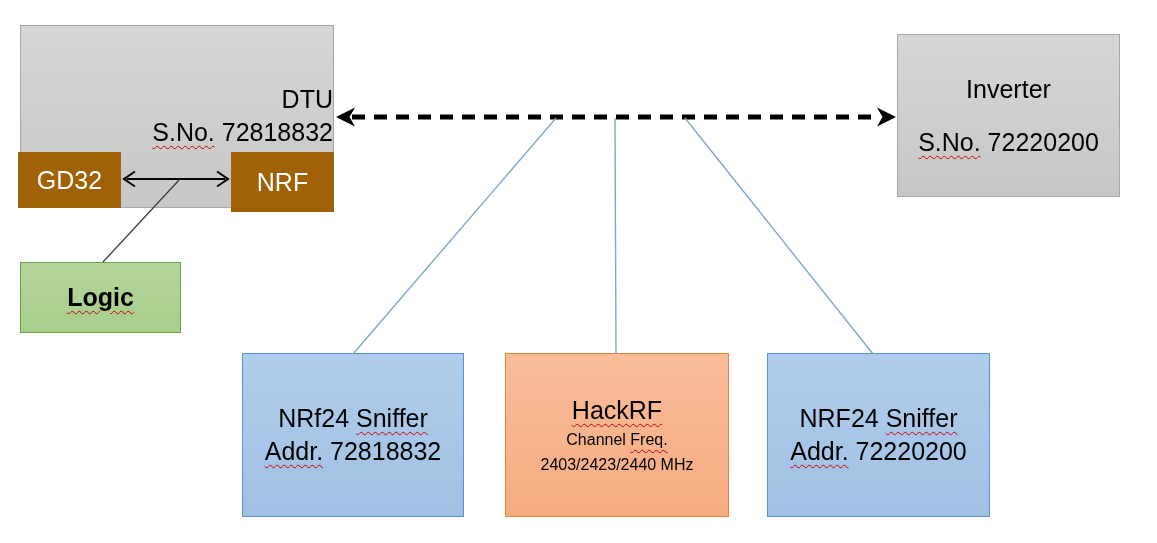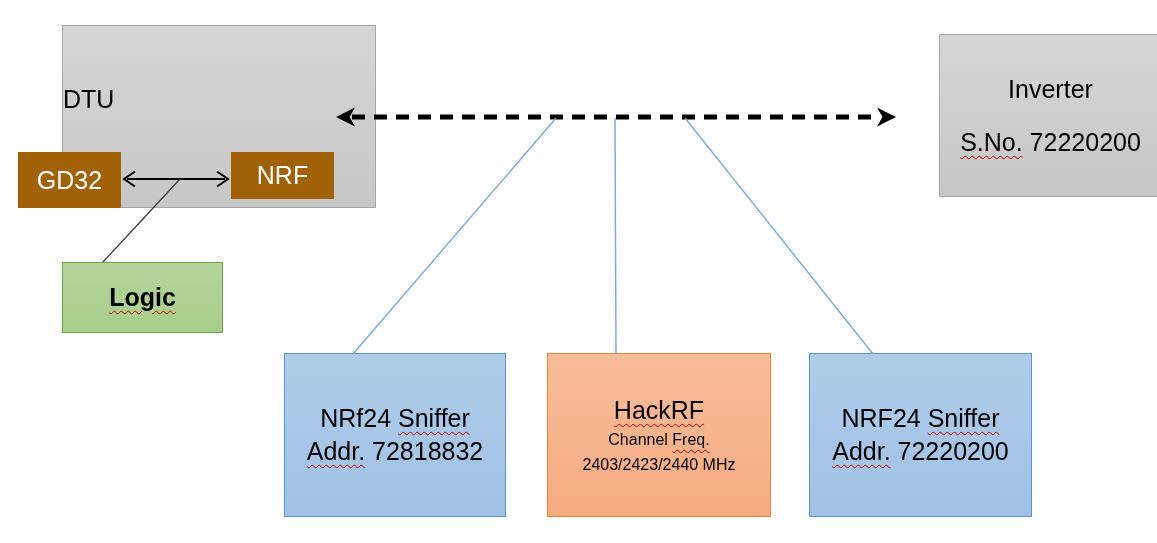--- a/index.html
+++ b/index.html
@@ -11,24 +11,23 @@
     font-family:"Liberation Sans", sans-serif;
     color:#000;
   }
   .shape{
     position:absolute;
     box-sizing:border-box;
     display:flex;
     flex-direction:column;
     align-items:center;
     justify-content:center;
-    text-align:left;
+    text-align:right;
     font-size:25px;
     line-height:33px;
-    margin-left:42px;
   }
   .gray{
     background:linear-gradient(180deg,#d6d6d6,#c7c7c7);
     border:1px solid #a6a6a6;
   }
   .blue{
     background:linear-gradient(180deg,#b0cceb,#a0c1e4);
     border:1px solid #5b93d1;
   }
   .orange{
@@ -51,21 +50,21 @@
     font-size:25px;
   }
   .dtu-box{left:20px;top:25px;width:314px;height:183px;justify-content:flex-start;}
   .dtu-text{position:absolute;top:57px;left:0;width:100%;}
   .inverter-box{left:897px;top:34px;width:223px;height:163px;gap:20px;}
   .logic-box{left:20px;top:262px;width:161px;height:71px;}
   .sniffer-left-box{left:242px;top:353px;width:222px;height:164px;}
   .hackrf-box{left:505px;top:353px;width:224px;height:164px;}
   .sniffer-right-box{left:767px;top:353px;width:223px;height:164px;}
   .gd32-chip{left:18px;top:152px;width:103px;height:56px;}
-  .nrf-chip{left:231px;top:152px;width:103px;height:47px;}
+  .nrf-chip{left:231px;top:152px;width:103px;height:60px;}
   .sub{font-size:16px;line-height:25px;}
   .sq{
     text-decoration-line:underline;
     text-decoration-style:wavy;
     text-decoration-color:#cc0000;
     text-decoration-thickness:1px;
     text-underline-offset:4px;
   }
   .overlay{
     position:absolute;
@@ -75,20 +74,21 @@
   }
 </style>
 </head>
 <body>
 
 <div class="canvas">
 
   <div class="shape gray dtu-box">
     <div class="dtu-text">
       <div>DTU</div>
+      <div><span class="sq">S.No.</span><span> 72818832</span></div>
     </div>
   </div>
 
   <div class="chip gd32-chip">
     <span>GD32</span>
   </div>
   <div class="chip nrf-chip">
     <span>NRF</span>
   </div>
 

